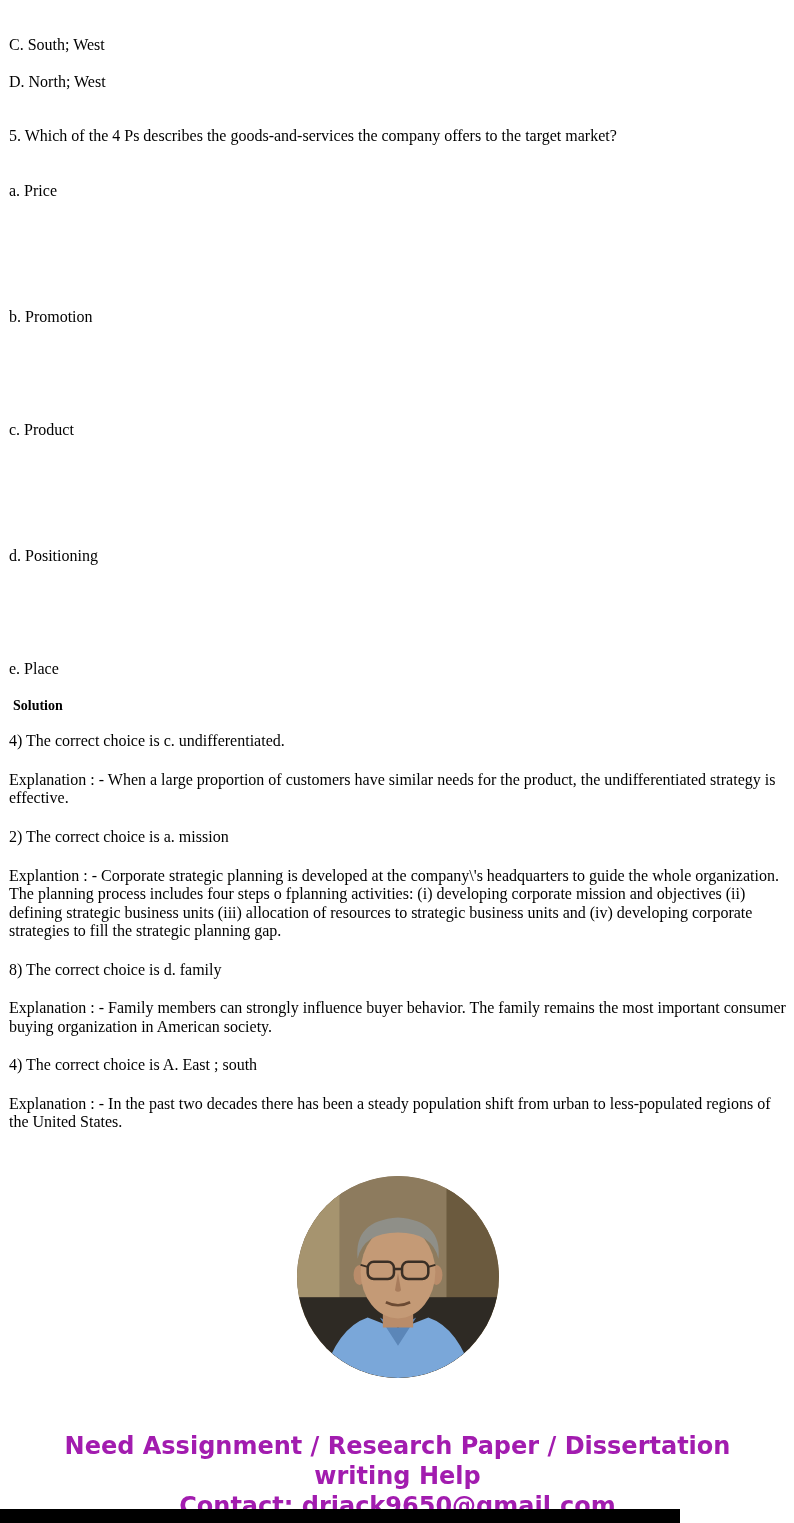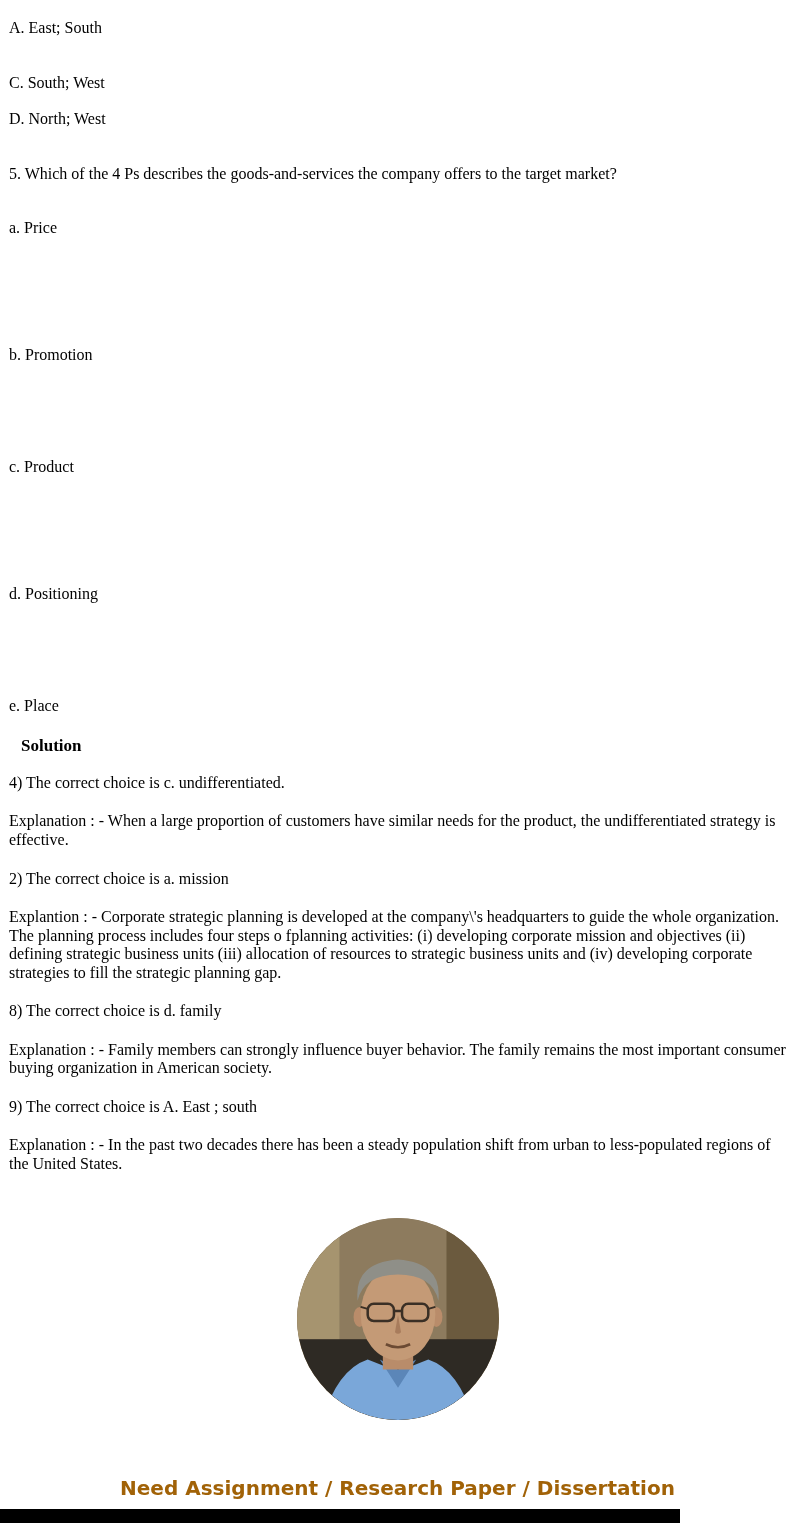--- a/index.html
+++ b/index.html
@@ -18,60 +18,59 @@
   .content { padding: 0 8px 0 9px; }
   p { margin: 0; line-height: 1.16; }
   .mt0  { margin-top: 0; }
   .mt16 { margin-top: 20px; }
   .mt18 { margin-top: 18px; }
   .mt19 { margin-top: 19px; }
   .mt36 { margin-top: 36px; }
   .mt72 { margin-top: 108px; }
   .mt90 { margin-top: 94px; }
   .solution-heading {
-    font-size: 17px;
+    font-size: 14px;
     font-weight: bold;
-    margin: 20px 0 0 12px;
+    margin: 20px 0 0 4px;
     font-family: "Liberation Serif", serif;
   }
   .avatar-wrap {
     width: 202px;
     height: 202px;
     margin: 44px auto 0 auto;
     border-radius: 50%;
     overflow: hidden;
     background: #8d7b5e;
   }
   .avatar-wrap svg { display: block; width: 100%; height: 100%; }
   .footer {
     margin: 53px auto 0 auto;
     max-width: 760px;
     text-align: center;
     font-family: "DejaVu Sans", sans-serif;
     font-weight: bold;
-    font-size: 20px;
+    font-size: 24px;
     line-height: 30px;
-    color: #a16207;
+    color: #a21caf;
   }
   .bottom-bar {
     position: absolute;
     left: 0;
     bottom: 0;
     width: 680px;
     height: 14px;
     background: #000000;
   }
 </style>
 </head>
 <body>
 
 <div class="page">
   <div class="content">
 
-    <p class="mt19">A. East; South</p>
     <p class="mt36">C. South; West</p>
     <p class="mt18">D. North; West</p>
 
     <p class="mt36">5. Which of the 4 Ps describes the goods-and-services the company offers to the target market?</p>
 
     <p class="mt36">a. Price</p>
     <p class="mt72">b. Promotion</p>
     <p class="mt90">c. Product</p>
     <p class="mt72">d. Positioning</p>
     <p class="mt90">e. Place</p>
@@ -80,21 +79,21 @@
 
     <p class="mt18">4) The correct choice is c. undifferentiated.</p>
     <p class="mt16">Explanation : - When a large proportion of customers have similar needs for the product, the undifferentiated strategy is effective.</p>
 
     <p class="mt16">2) The correct choice is a. mission</p>
     <p class="mt16">Explantion : - Corporate strategic planning is developed at the company\'s headquarters to guide the whole organization. The planning process includes four steps o fplanning activities: (i) developing corporate mission and objectives (ii) defining strategic business units (iii) allocation of resources to strategic business units and (iv) developing corporate strategies to fill the strategic planning gap.</p>
 
     <p class="mt16">8) The correct choice is d. family</p>
     <p class="mt16">Explanation : - Family members can strongly influence buyer behavior. The family remains the most important consumer buying organization in American society.</p>
 
-    <p class="mt16">9) The correct choice is A. East ; south</p>
+    <p class="mt16">4) The correct choice is A. East ; south</p>
     <p class="mt16">Explanation : - In the past two decades there has been a steady population shift from urban to less-populated regions of the United States.</p>
 
     <div class="avatar-wrap">
       <svg viewBox="0 0 200 200" xmlns="http://www.w3.org/2000/svg">
         <defs>
             <clipPath id="avclip">
               <circle cx="100" cy="100" r="100"></circle>
             </clipPath>
           </defs>
         <g clip-path="url(#avclip)">

